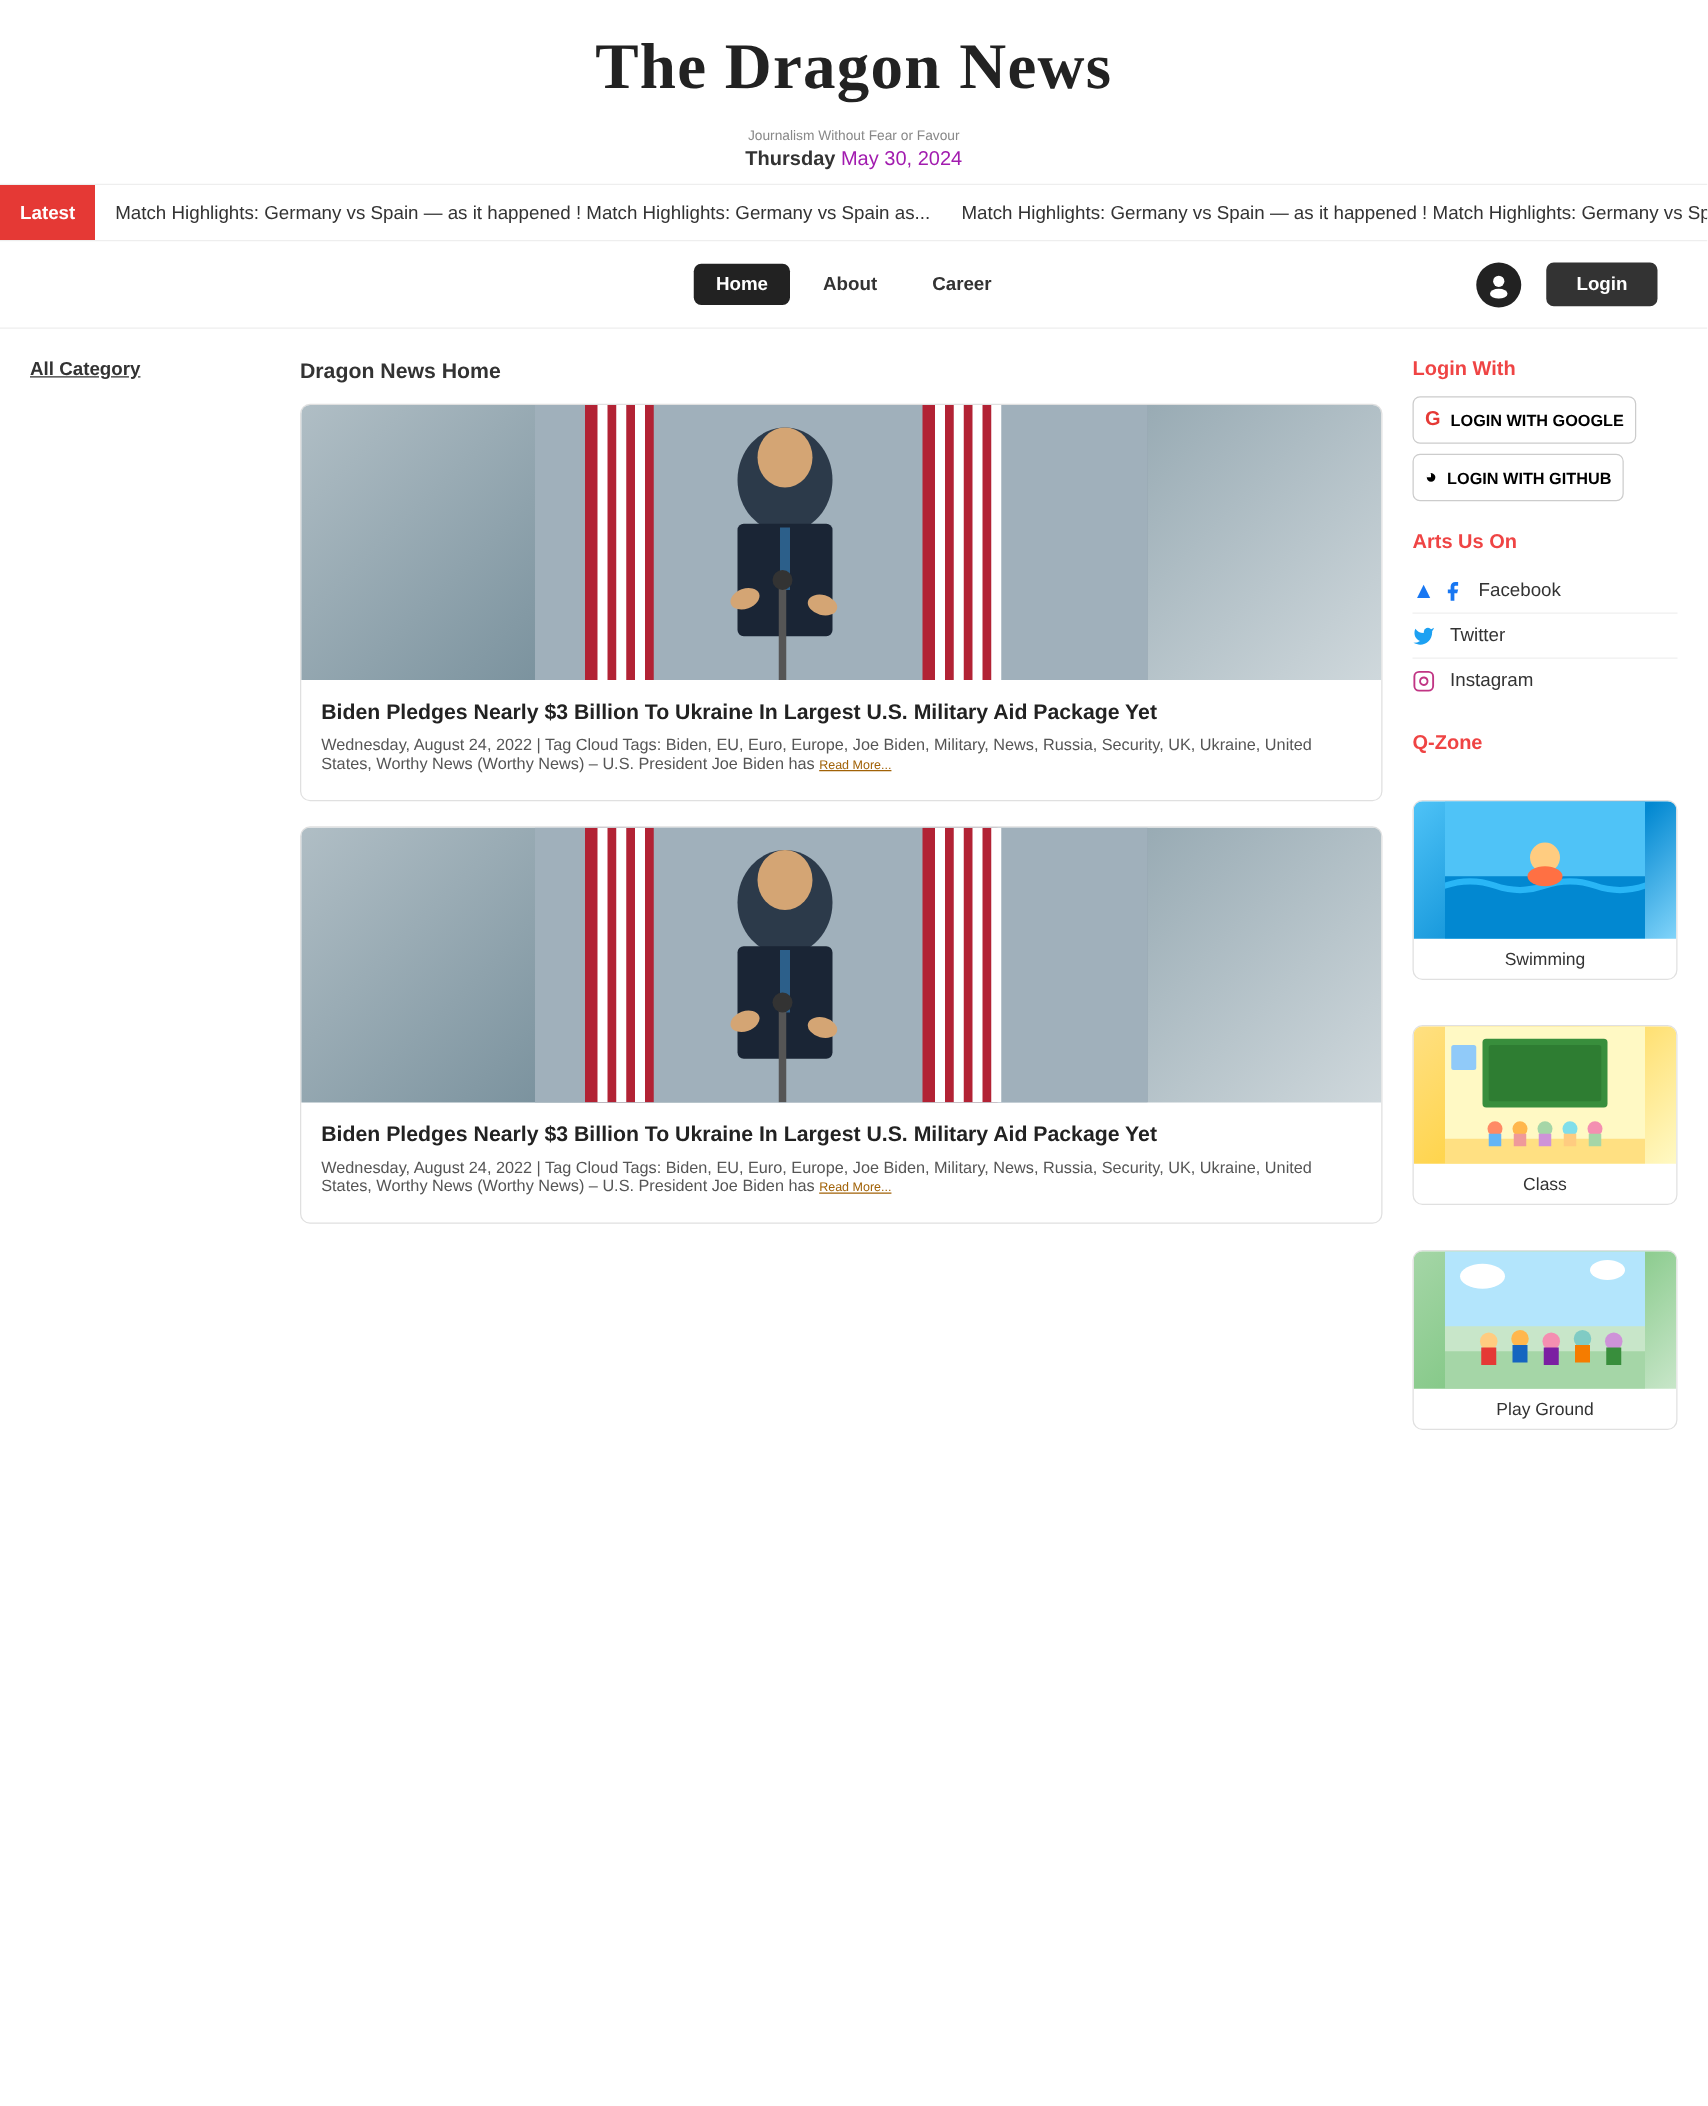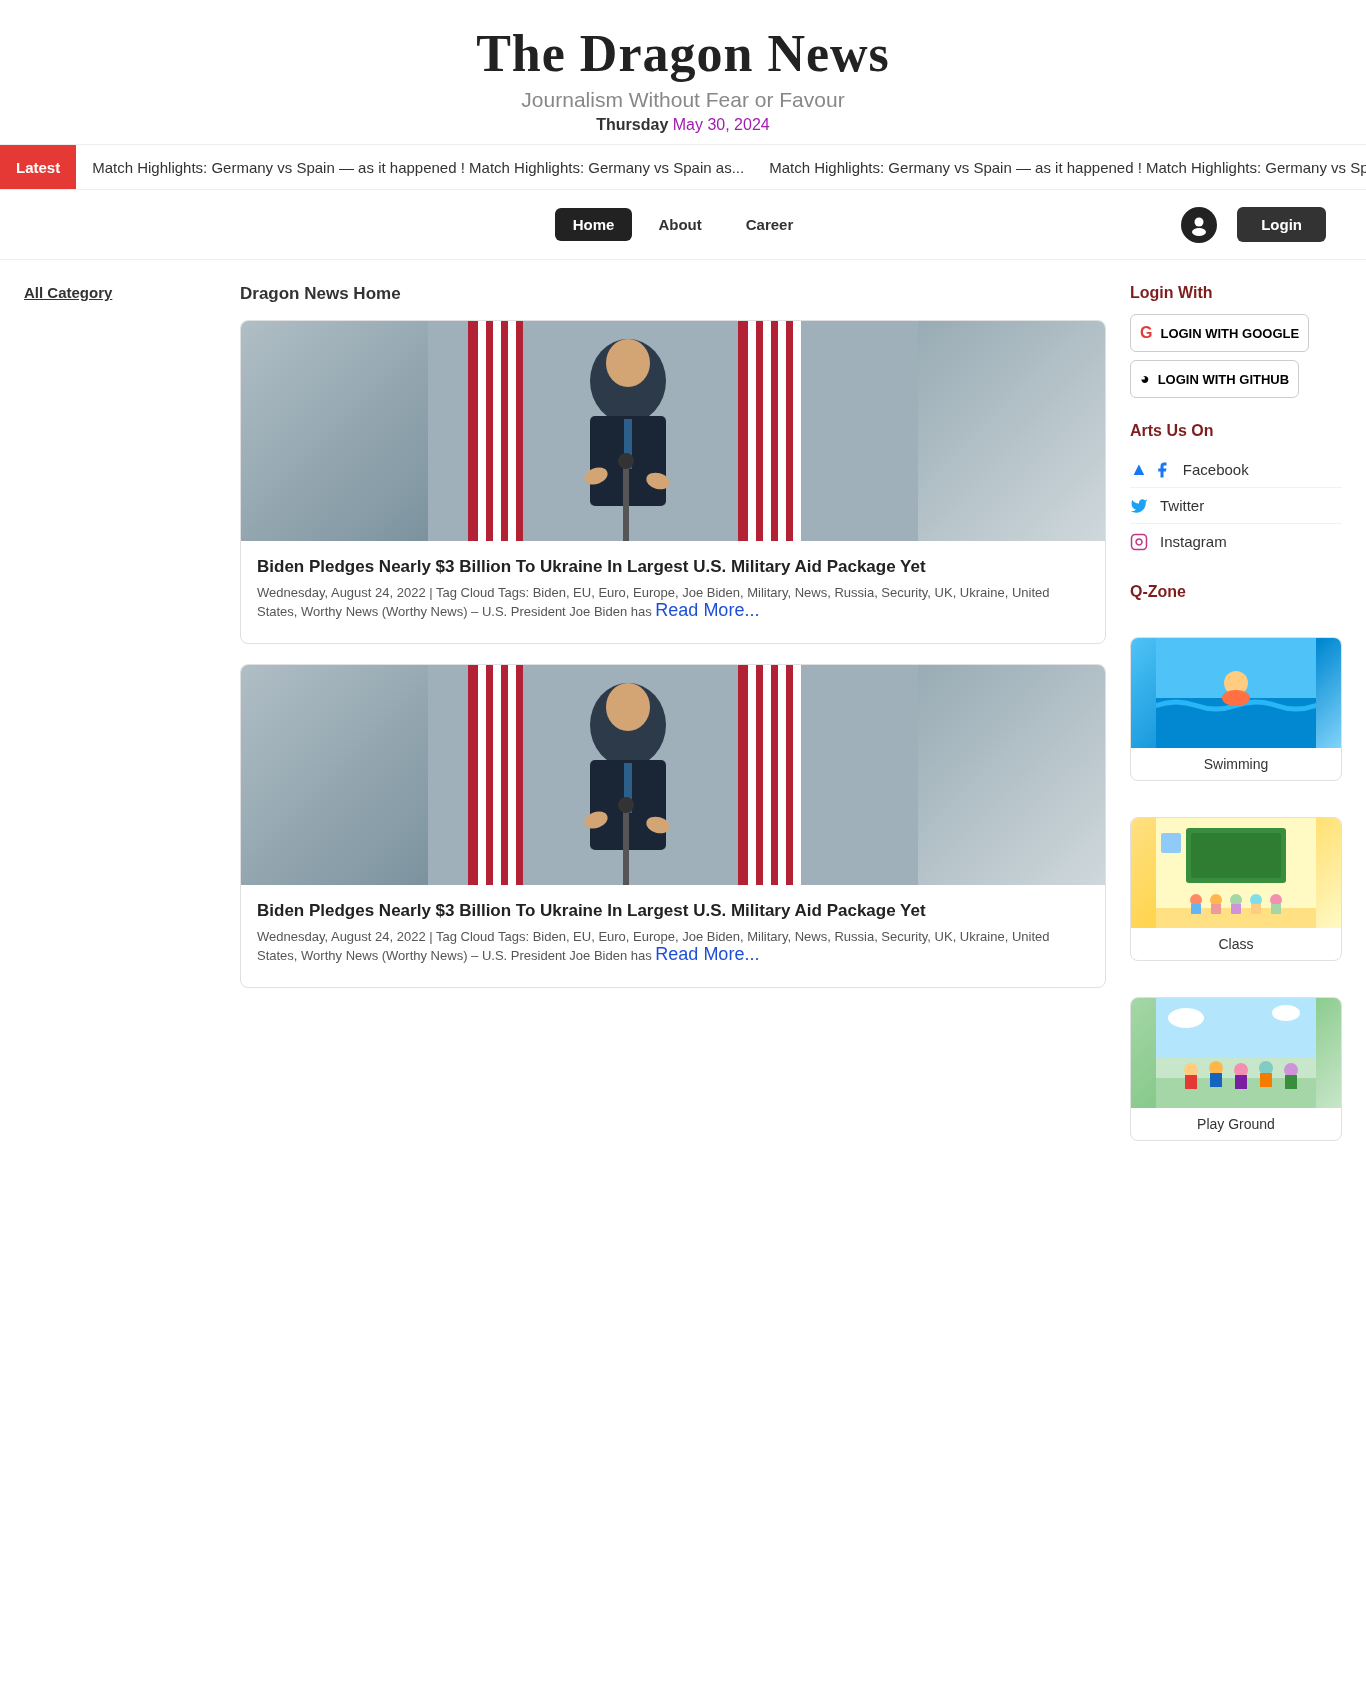--- a/index.html
+++ b/index.html
@@ -1,21 +1,21 @@
 <!DOCTYPE html>
 <html><head>
   <meta charset="utf-8">
   <style>
     * { box-sizing: border-box; margin: 0; padding: 0; }
     body { font-family: Arial, sans-serif; background: #fff; color: #333; }
 
     
     .site-header { text-align: center; padding: 24px 16px 10px; }
     .site-title { font-family: 'Georgia', serif; font-size: 52px; font-weight: bold; color: #222; letter-spacing: 1px; }
-    .site-tagline { color: #888; font-size: 21px; margin-top: 5px; }
+    .site-tagline { color: #888; font-size: 11px; margin-top: 20px; }
     .site-date { font-size: 16px; margin-top: 4px; }
     .site-date .date-bold { font-weight: bold; }
     .site-date .date-red { color: #a21caf; }
 
     
     .ticker-bar { display: flex; align-items: center; background: #fff; border-top: 1px solid #eee; border-bottom: 1px solid #eee; padding: 0; overflow: hidden; height: 46px; }
     .ticker-label { background: #e53935; color: #fff; font-weight: bold; font-size: 15px; padding: 10px 16px; white-space: nowrap; height: 100%; display: flex; align-items: center; }
     .ticker-content { flex: 1; overflow: hidden; white-space: nowrap; font-size: 15px; color: #333; padding: 0 16px; }
 
     
@@ -37,25 +37,25 @@
 
     
     .main-content { flex: 1; padding: 0 16px; }
     .section-title { font-size: 17px; font-weight: bold; color: #333; margin-bottom: 16px; }
 
     .news-card { border: 1px solid #e0e0e0; border-radius: 8px; margin-bottom: 20px; overflow: hidden; background: #fff; }
     .news-card-body { padding: 16px; }
     .news-card-title { font-size: 17px; font-weight: bold; color: #222; margin-bottom: 8px; }
     .news-card-meta { font-size: 13px; color: #555; margin-bottom: 6px; }
     .news-card-meta .tag-label { color: #555; }
-    .news-card-readmore { color: #1d4ed8; font-size: 18px; cursor: pointer; }
+    .news-card-readmore { color: #a16207; font-size: 10px; cursor: pointer; text-decoration: underline; }
 
     
     .right-sidebar { width: 220px; flex-shrink: 0; padding-left: 8px; }
-    .widget-title { font-size: 16px; font-weight: bold; color: #7f1d1d; margin-bottom: 12px; }
+    .widget-title { font-size: 16px; font-weight: bold; color: #ef4444; margin-bottom: 12px; }
 
     
     .login-widget { margin-bottom: 24px; }
     .login-social-btn { display: flex; align-items: center; justify-content: center; gap: 8px; border: 1.5px solid #ccc; border-radius: 6px; padding: 9px; font-size: 13px; font-weight: bold; cursor: pointer; margin-bottom: 8px; background: #fff; }
     .login-social-btn .btn-icon { font-size: 16px; }
 
     
     .social-links { margin-bottom: 24px; }
     .social-link { display: flex; align-items: center; gap: 10px; padding: 7px 0; font-size: 15px; cursor: pointer; color: #333; border-bottom: 1px solid #f0f0f0; }
     .social-link:last-child { border-bottom: none; }

